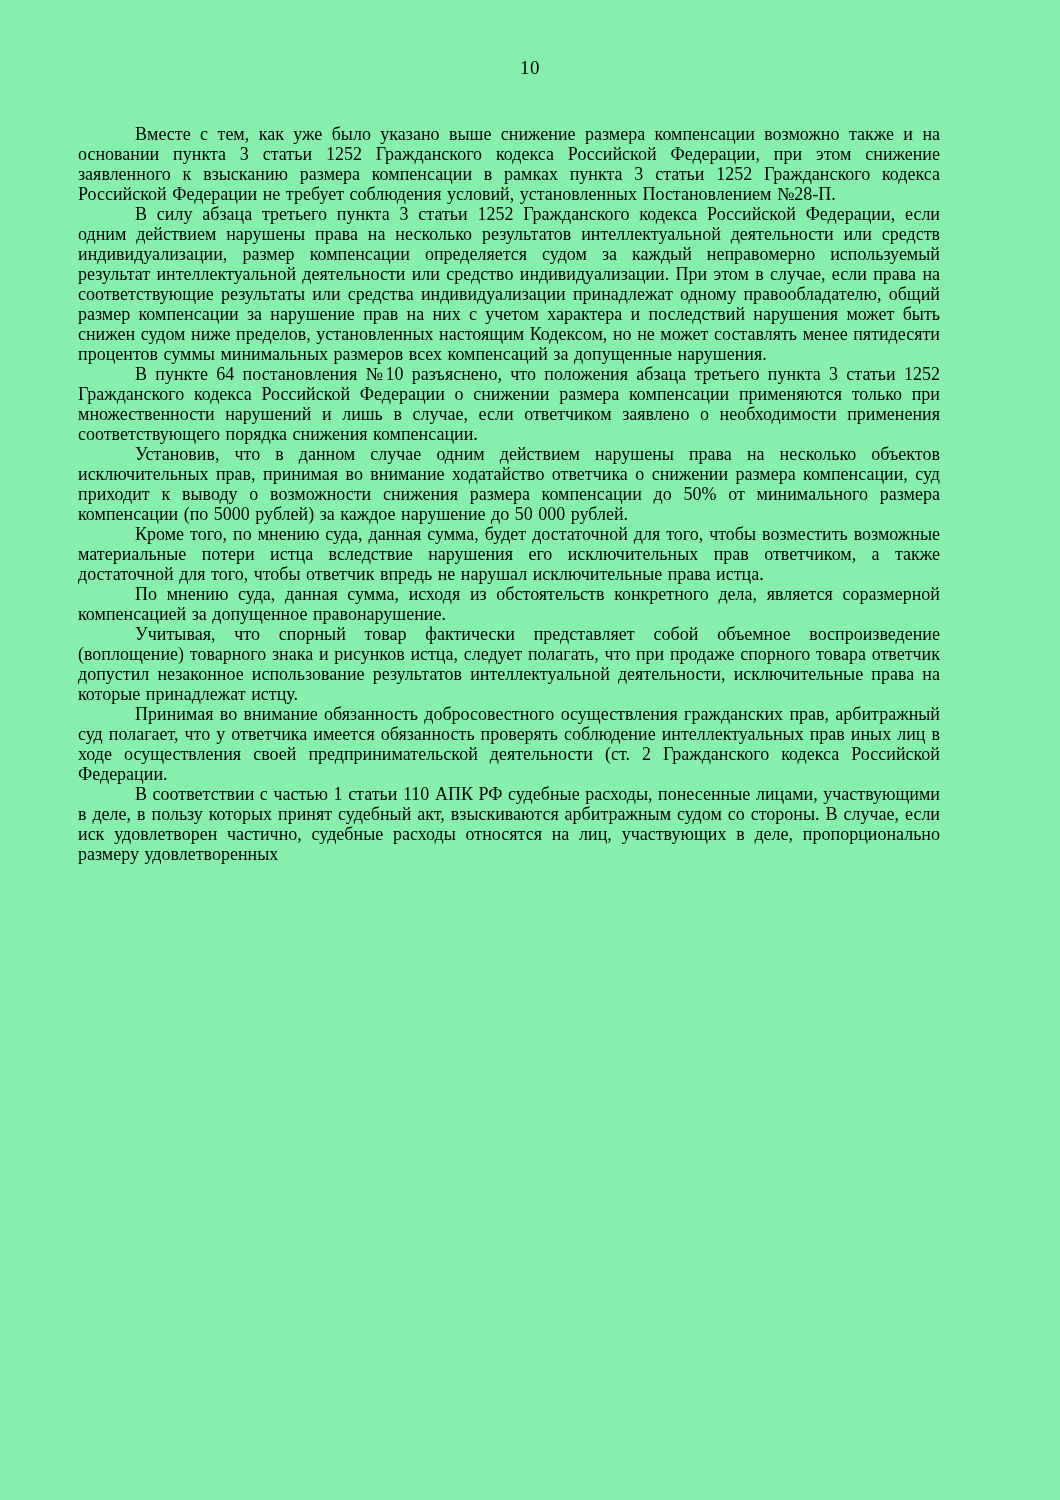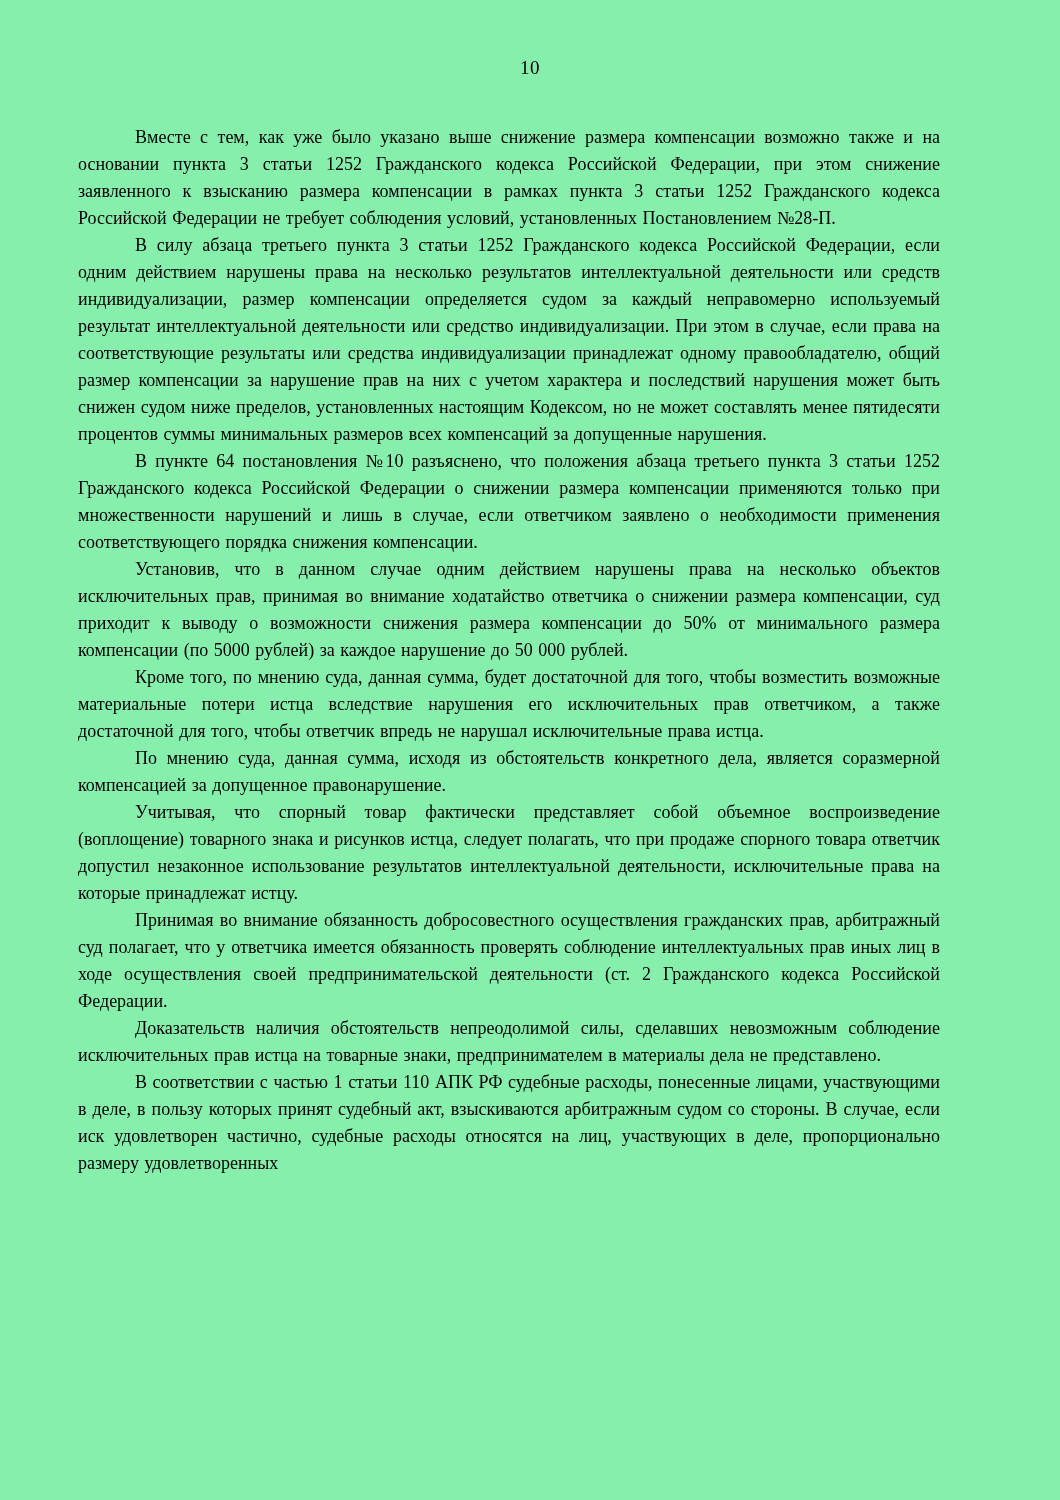--- a/index.html
+++ b/index.html
@@ -26,21 +26,21 @@
     text-align: center;
     font-size: 19px;
     line-height: 24px;
     letter-spacing: 0.5px;
   }
   .content {
     margin-left: 78px;
     width: 862px;
     margin-top: 44px;
     font-size: 18px;
-    line-height: 27px;
+    line-height: 20px;
     text-align: justify;
   }
   .content p {
     margin: 0;
     padding: 0;
     text-indent: 57px;
     word-spacing: 1px;
   }
 </style>
 </head>
@@ -51,16 +51,15 @@
 
   <div class="content">
     <p>Вместе с тем, как уже было указано выше снижение размера компенсации возможно также и на основании пункта 3 статьи 1252 Гражданского кодекса Российской Федерации, при этом снижение заявленного к взысканию размера компенсации в рамках пункта 3 статьи 1252 Гражданского кодекса Российской Федерации не требует соблюдения условий, установленных Постановлением №28-П.</p>
     <p>В силу абзаца третьего пункта 3 статьи 1252 Гражданского кодекса Российской Федерации, если одним действием нарушены права на несколько результатов интеллектуальной деятельности или средств индивидуализации, размер компенсации определяется судом за каждый неправомерно используемый результат интеллектуальной деятельности или средство индивидуализации. При этом в случае, если права на соответствующие результаты или средства индивидуализации принадлежат одному правообладателю, общий размер компенсации за нарушение прав на них с учетом характера и последствий нарушения может быть снижен судом ниже пределов, установленных настоящим Кодексом, но не может составлять менее пятидесяти процентов суммы минимальных размеров всех компенсаций за допущенные нарушения.</p>
     <p>В пункте 64 постановления №10 разъяснено, что положения абзаца третьего пункта 3 статьи 1252 Гражданского кодекса Российской Федерации о снижении размера компенсации применяются только при множественности нарушений и лишь в случае, если ответчиком заявлено о необходимости применения соответствующего порядка снижения компенсации.</p>
     <p>Установив, что в данном случае одним действием нарушены права на несколько объектов исключительных прав, принимая во внимание ходатайство ответчика о снижении размера компенсации, суд приходит к выводу о возможности снижения размера компенсации до 50% от минимального размера компенсации (по 5000 рублей) за каждое нарушение до 50 000 рублей.</p>
     <p>Кроме того, по мнению суда, данная сумма, будет достаточной для того, чтобы возместить возможные материальные потери истца вследствие нарушения его исключительных прав ответчиком, а также достаточной для того, чтобы ответчик впредь не нарушал исключительные права истца.</p>
     <p>По мнению суда, данная сумма, исходя из обстоятельств конкретного дела, является соразмерной компенсацией за допущенное правонарушение.</p>
     <p>Учитывая, что спорный товар фактически представляет собой объемное воспроизведение (воплощение) товарного знака и рисунков истца, следует полагать, что при продаже спорного товара ответчик допустил незаконное использование результатов интеллектуальной деятельности, исключительные права на которые принадлежат истцу.</p>
     <p>Принимая во внимание обязанность добросовестного осуществления гражданских прав, арбитражный суд полагает, что у ответчика имеется обязанность проверять соблюдение интеллектуальных прав иных лиц в ходе осуществления своей предпринимательской деятельности (ст. 2 Гражданского кодекса Российской Федерации.</p>
-    <p>Доказательств наличия обстоятельств непреодолимой силы, сделавших невозможным соблюдение исключительных прав истца на товарные знаки, предпринимателем в материалы дела не представлено.</p>
     <p>В соответствии с частью 1 статьи 110 АПК РФ судебные расходы, понесенные лицами, участвующими в деле, в пользу которых принят судебный акт, взыскиваются арбитражным судом со стороны. В случае, если иск удовлетворен частично, судебные расходы относятся на лиц, участвующих в деле, пропорционально размеру удовлетворенных</p>
   </div>
 </div>
 
 </body></html>

